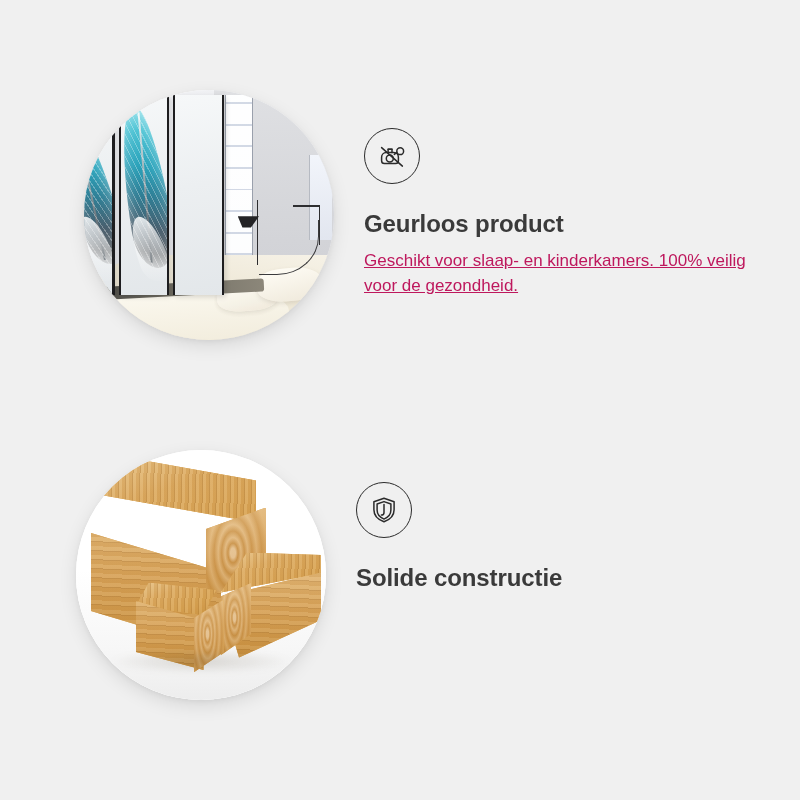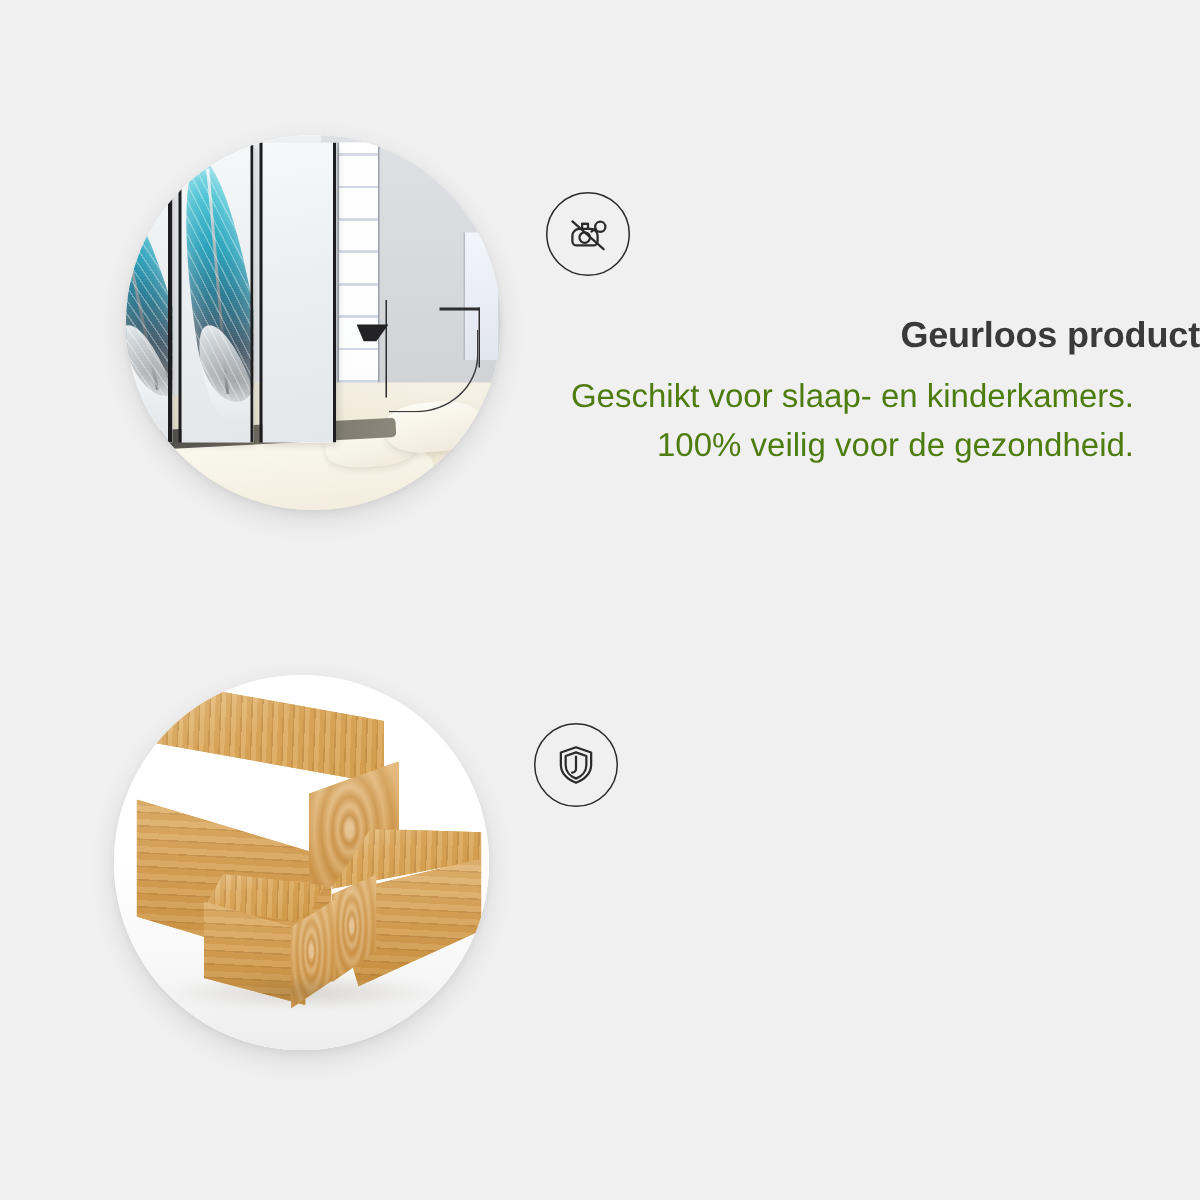--- a/index.html
+++ b/index.html
@@ -328,21 +328,20 @@
     left: 14%; bottom: 11%;
     width: 72%; height: 9%;
     background: radial-gradient(ellipse at center, rgba(90,80,60,0.20), rgba(90,80,60,0) 72%);
     filter: blur(3px);
   }
 
   
   .copy {
     flex: 1 1 auto;
     padding-left: 30px;
-    text-align: right;
   }
   .copy--scent { margin-top: 50px; }
   .copy--build { margin-top: 42px; }
 
   .icon-badge {
     width: 56px;
     height: 56px;
     border: 1.6px solid #2b2b2b;
     border-radius: 50%;
     display: flex;
@@ -356,25 +355,26 @@
     margin-top: 26px;
     font-size: 24px;
     font-weight: 700;
     letter-spacing: -0.1px;
     color: #3a3a3a;
     line-height: 1.18;
   }
 
   .feature-desc {
     margin-top: 10px;
-    font-size: 22px;
+    font-size: 17px;
     font-weight: 400;
-    color: #4d7c0f;
+    color: #be185d;
     line-height: 1.48;
     max-width: 392px;
+    text-decoration: underline;
   }
 </style>
 </head>
 <body>
 
 <div class="page">
 
   <section class="feature feature--scent">
 
     <div class="media media--scent">
@@ -456,17 +456,18 @@
 
     <div class="copy copy--build">
       <div class="icon-badge">
         <svg width="34" height="34" viewBox="0 0 34 34" fill="none" stroke="#2b2b2b" stroke-width="1.5" stroke-linecap="round" stroke-linejoin="round">
           <path d="M17 5.2 6.9 8.7v8.1c0 5.4 4.1 9.9 10.1 12 6-2.1 10.1-6.6 10.1-12V8.7z"></path>
           <path d="M17 8.6 10.1 11v6.1c0 4 3 7.4 6.9 9 3.9-1.6 6.9-5 6.9-9V11z"></path>
           <path d="M17 11.4v8.1a2.6 2.6 0 0 1-2.6 2.6"></path>
         </svg>
       </div>
 
+      <h2 class="feature-title">Solide constructie</h2>
 
     </div>
   </section>
 
 </div>
 
 </body></html>

